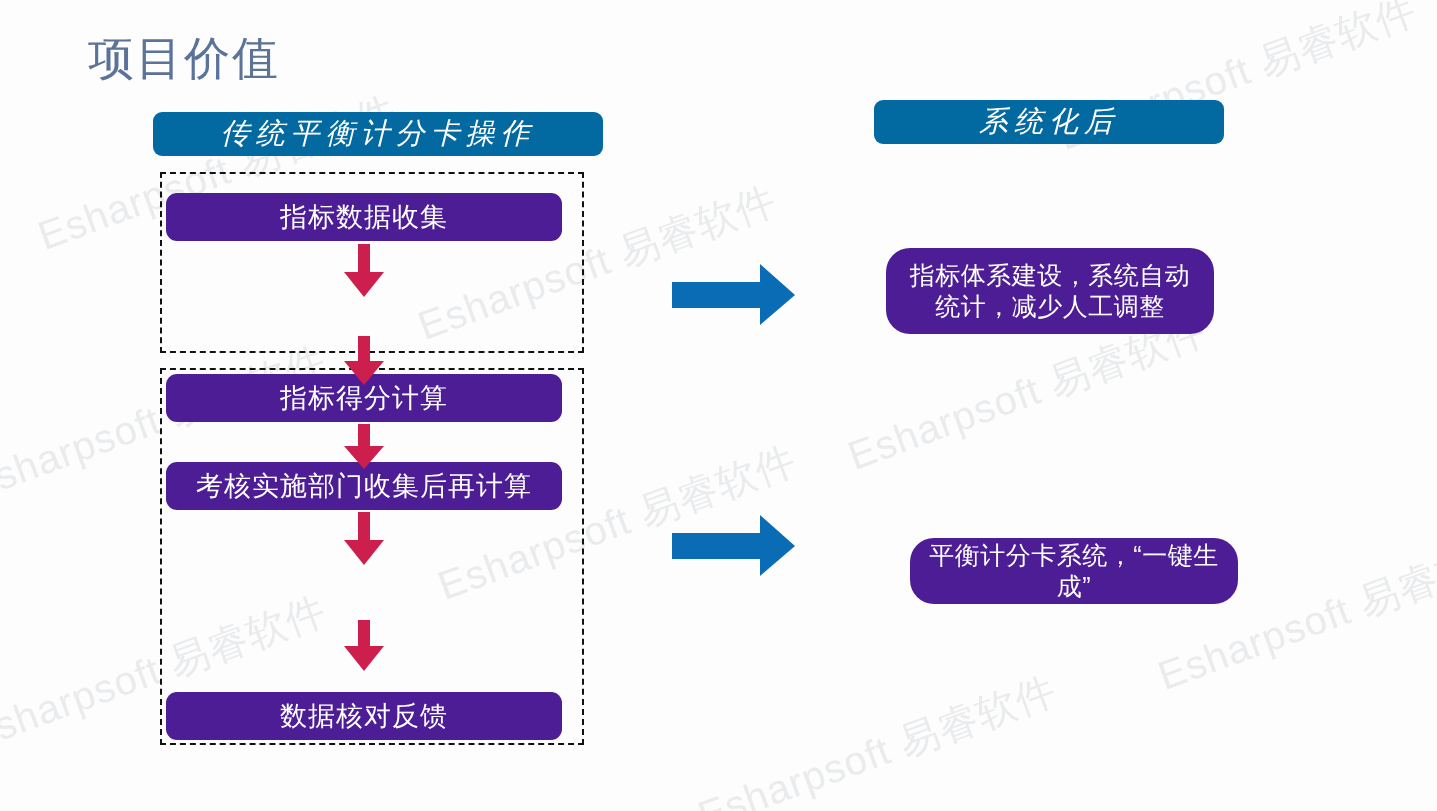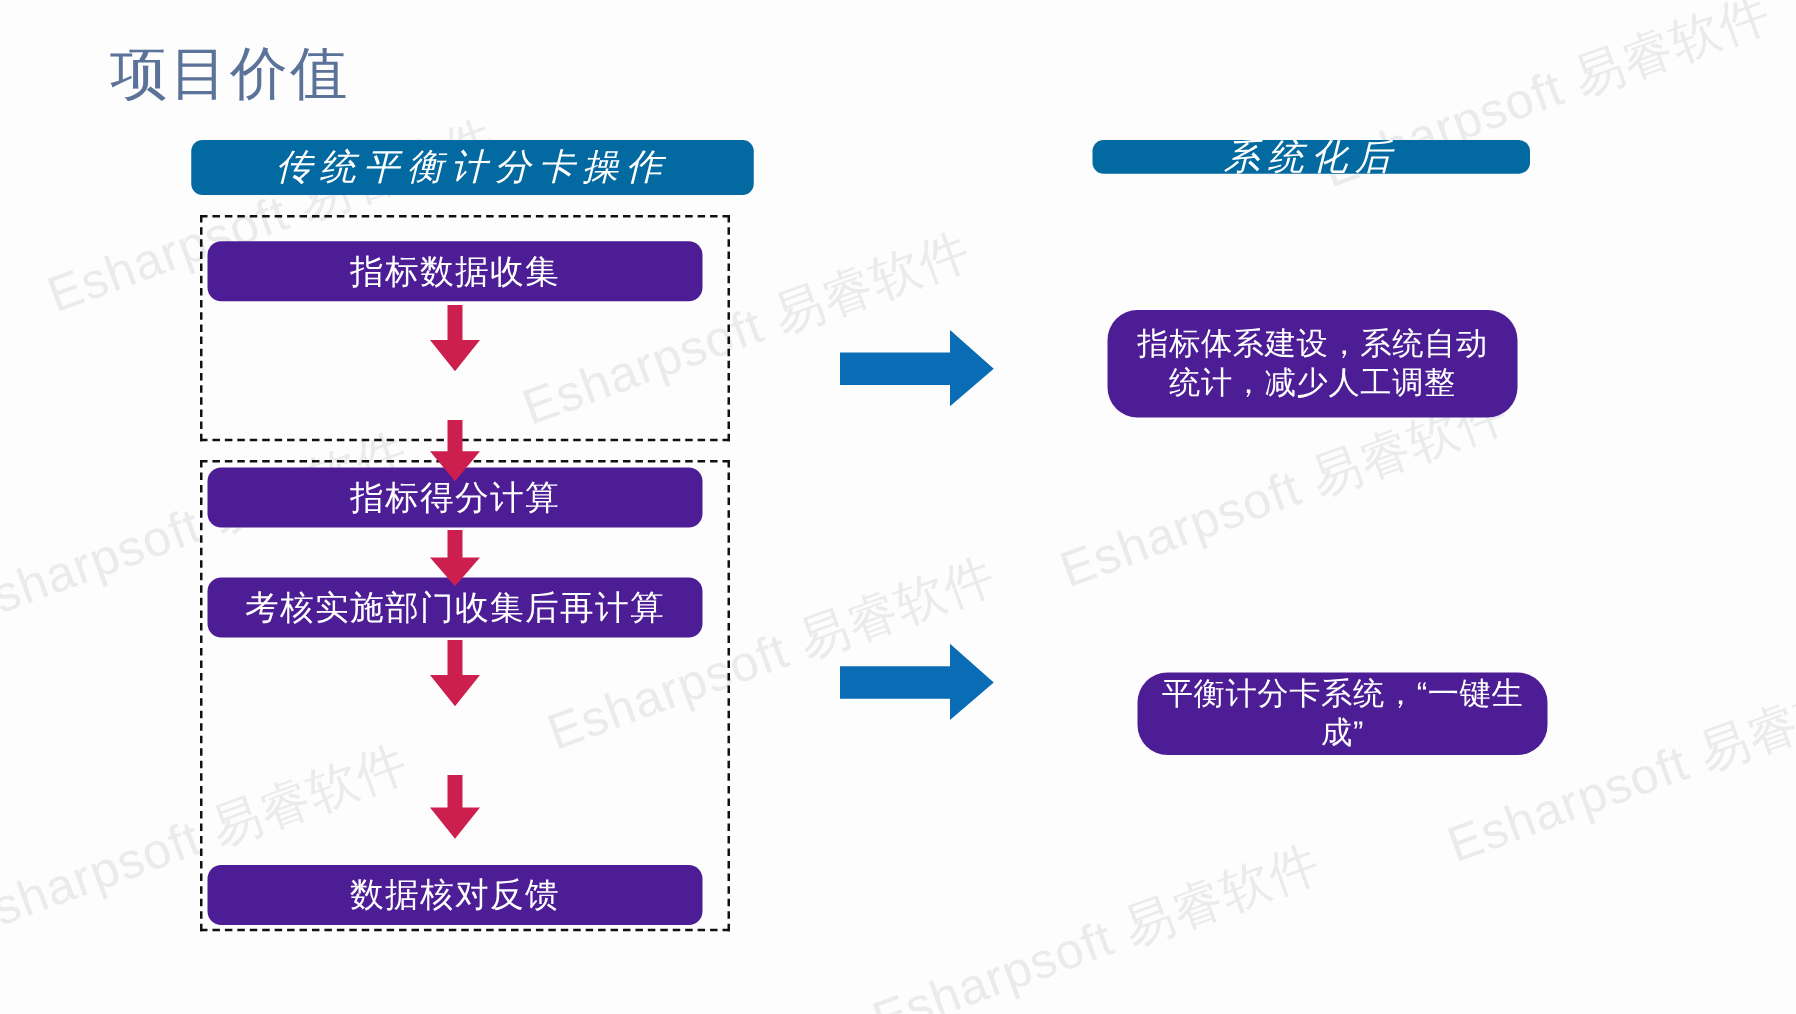--- a/index.html
+++ b/index.html
@@ -77,23 +77,23 @@
   }
   .pill-left {
     left: 153px;
     top: 112px;
     width: 450px;
     height: 44px;
     font-size: 29px;
   }
   .pill-right {
     left: 874px;
-    top: 112px;
+    top: 100px;
     width: 350px;
-    height: 27px;
+    height: 44px;
     font-size: 29px;
   }
 
   
   .dashed-group {
     position: absolute;
     border: 2px dashed #111111;
     box-sizing: border-box;
     z-index: 10;
   }

